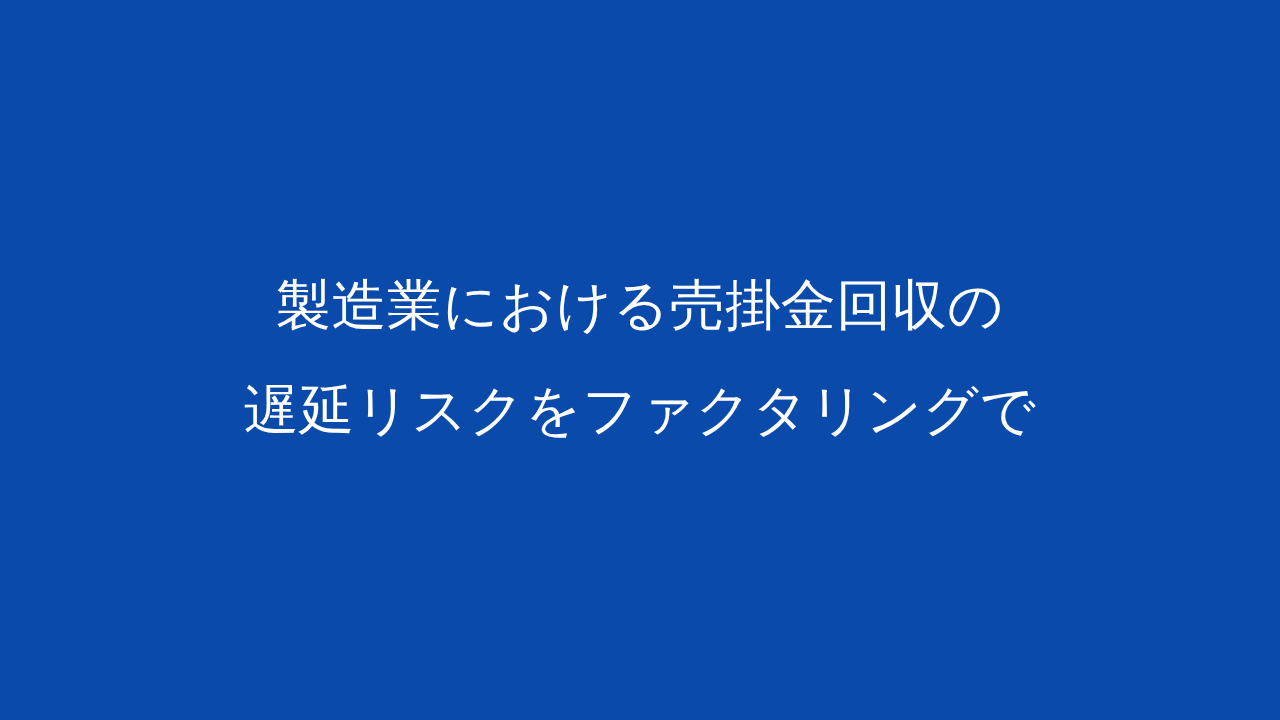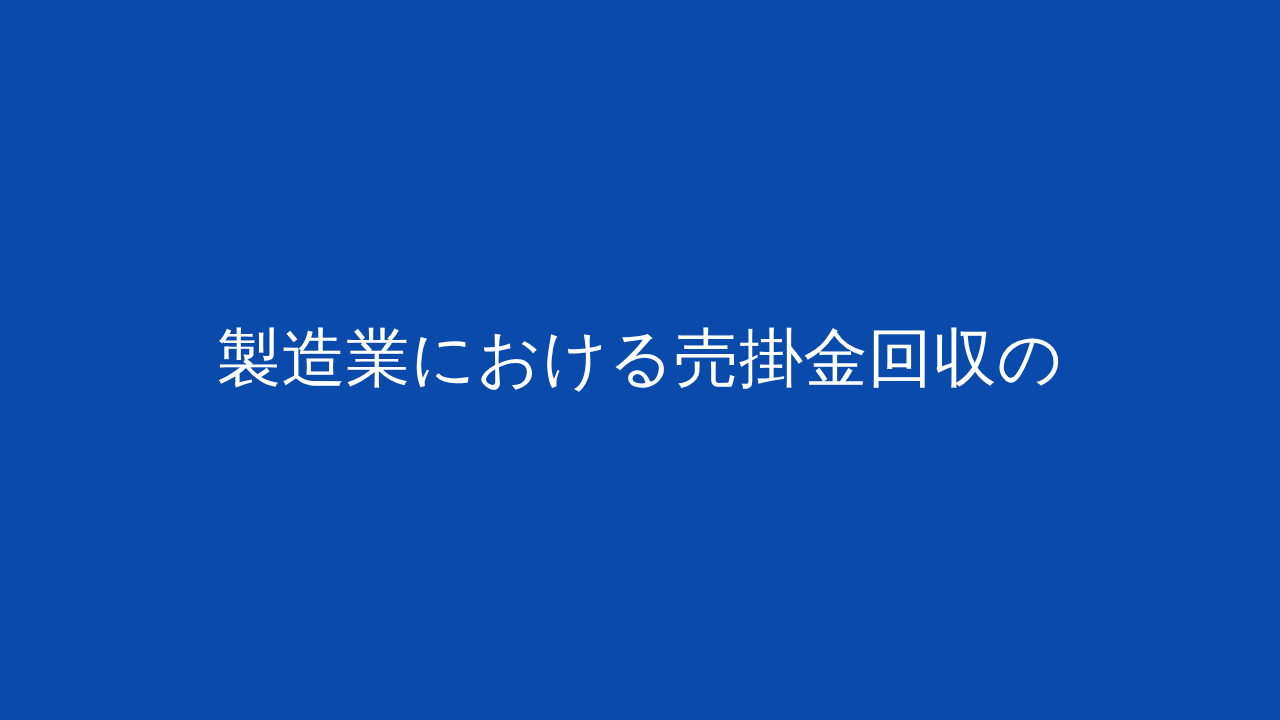--- a/index.html
+++ b/index.html
@@ -34,35 +34,36 @@
     box-sizing: border-box;
     text-align: center;
     
     transform: translateY(-2px);
   }
 
   .title-line {
     display: block;
     color: #ffffff;
     font-family: "Liberation Sans", "DejaVu Sans", sans-serif;
-    font-size: 64px;
+    font-size: 55px;
     font-weight: 400;
     line-height: 105px;
     letter-spacing: 0.5px;
     white-space: nowrap;
     font-feature-settings: "palt" 0;
     text-rendering: optimizeLegibility;
   }
 </style>
 </head>
 <body>
 
 <div class="slide" style="background-color: rgb(10, 74, 171);">
 
   <div class="title-block">
 
     <span class="title-line" style="color: rgb(255, 255, 255);">製造業における売掛金回収の</span>
 
+    <span class="title-line" style="color: rgb(255, 255, 255);">遅延リスクをファクタリングで</span>
 
 
   </div>
 
 </div>
 
 </body></html>

